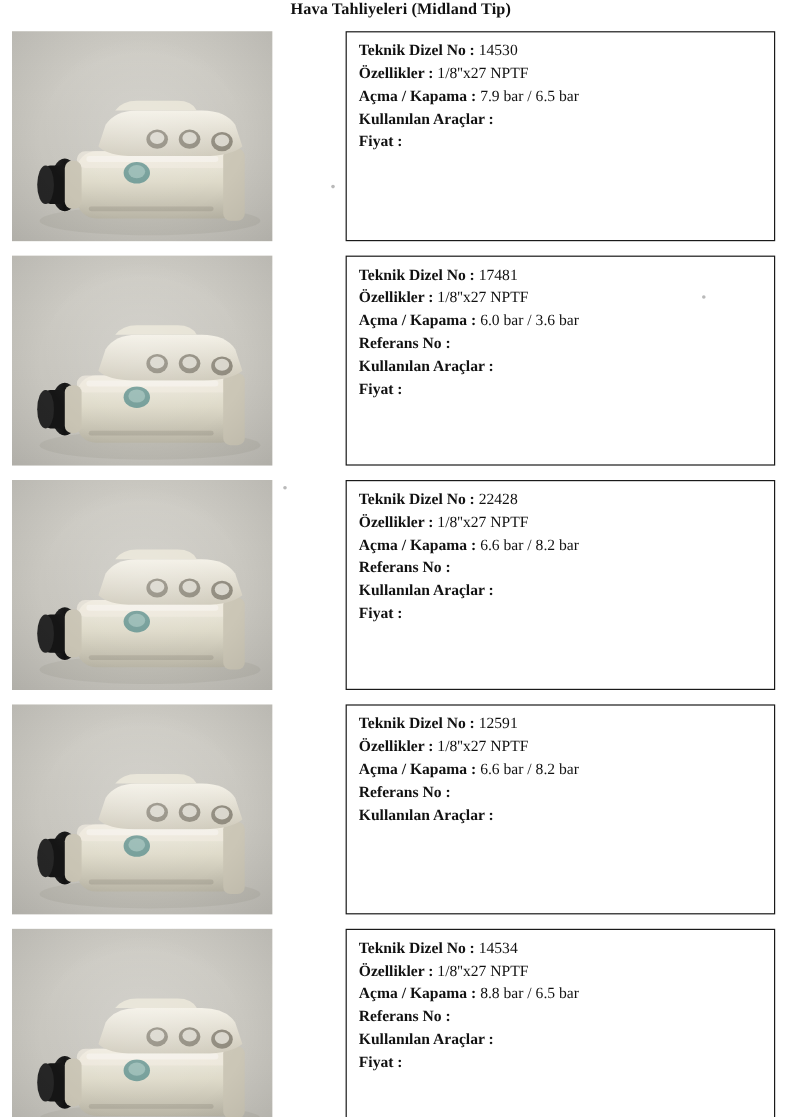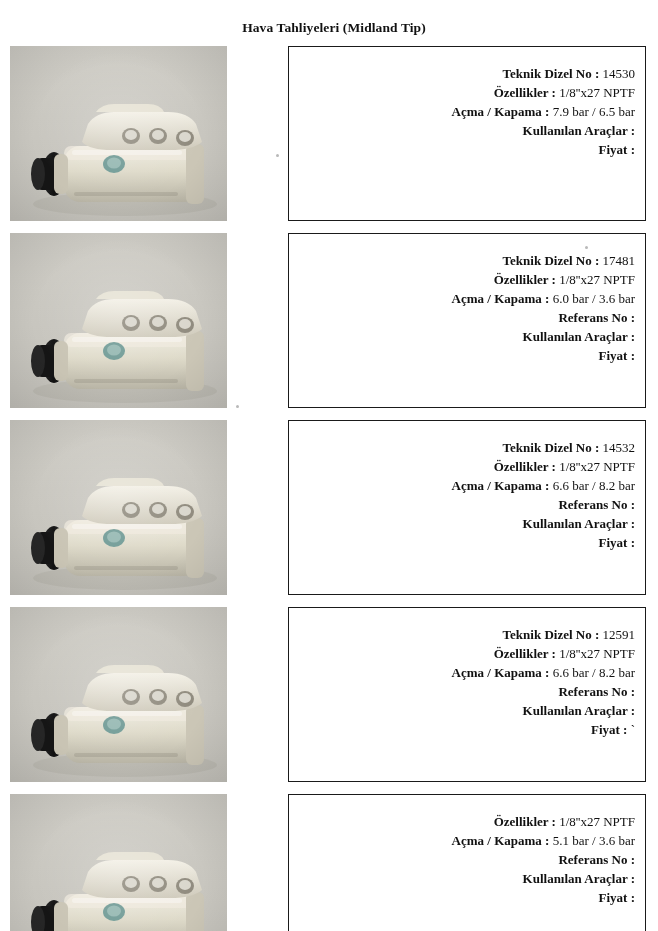--- a/index.html
+++ b/index.html
@@ -19,21 +19,21 @@
     width: 658px;
     height: 931px;
     position: relative;
   }
   .page-title {
     text-align: center;
     font-weight: bold;
     font-size: 13.5px;
     font-family: "Liberation Serif", serif;
     letter-spacing: 0.1px;
-    padding-top: 20px;
+    padding-top: 0;
     padding-left: 10px;
   }
   .rows {
     margin-top: 10px;
     padding-left: 10px;
     padding-right: 12px;
   }
   .row {
     display: flex;
     align-items: flex-start;
@@ -67,23 +67,22 @@
     height: 175px;
   }
   .spacer {
     flex: 0 0 61px;
     width: 61px;
   }
   .card {
     flex: 1 1 auto;
     border: 1.3px solid #1a1a1a;
     box-sizing: border-box;
-    padding: 20px 10px 6px 10px;
+    padding: 8px 10px 6px 10px;
     height: 175px;
-    text-align: right;
   }
   .line {
     font-size: 13px;
     line-height: 1.0;
     margin: 0 0 6px 0;
     white-space: nowrap;
   }
   .line .lbl {
     font-weight: bold;
     font-family: "Liberation Serif", serif;
@@ -291,21 +290,21 @@
           <ellipse cx="28" cy="128" rx="7" ry="16" fill="#262626"></ellipse>
           <rect x="44" y="108" width="14" height="40" rx="6" fill="#c9c4b4"></rect>
           <rect x="62" y="104" width="110" height="5" rx="2.5" fill="#ffffff" opacity="0.35"></rect>
           <rect x="64" y="146" width="104" height="4" rx="2" fill="#7e7a6e" opacity="0.25"></rect>
         </svg>
       </div>
       <div class="spacer"></div>
       <div class="card">
         <div class="line">
           <span class="lbl">Teknik Dizel No :</span>
-          <span class="val">14532</span>
+          <span class="val">22428</span>
         </div>
         <div class="line">
           <span class="lbl">Özellikler :</span>
           <span class="val">1/8''x27 NPTF</span>
         </div>
         <div class="line">
           <span class="lbl">Açma / Kapama :</span>
           <span class="val">6.6 bar / 8.2 bar</span>
         </div>
         <div class="line">
@@ -379,24 +378,20 @@
           <span class="val">6.6 bar / 8.2 bar</span>
         </div>
         <div class="line">
           <span class="lbl">Referans No :</span>
           <span class="val"></span>
         </div>
         <div class="line">
           <span class="lbl">Kullanılan Araçlar :</span>
           <span class="val"></span>
         </div>
-        <div class="line">
-          <span class="lbl">Fiyat :</span>
-          <span class="val">`</span>
-        </div>
       </div>
     </div>
 
     <div class="row">
       <div class="photo">
         <svg class="valve" viewBox="0 0 217 175" xmlns="http://www.w3.org/2000/svg">
           <defs>
             <linearGradient id="bodyG5" x1="0" y1="0" x2="0" y2="1">
               <stop offset="0%" stop-color="#efece0"></stop>
               <stop offset="45%" stop-color="#dedac9"></stop>
@@ -430,26 +425,30 @@
           <rect x="28" y="112" width="18" height="32" rx="4" fill="#151515"></rect>
           <ellipse cx="28" cy="128" rx="7" ry="16" fill="#262626"></ellipse>
           <rect x="44" y="108" width="14" height="40" rx="6" fill="#c9c4b4"></rect>
           <rect x="62" y="104" width="110" height="5" rx="2.5" fill="#ffffff" opacity="0.35"></rect>
           <rect x="64" y="146" width="104" height="4" rx="2" fill="#7e7a6e" opacity="0.25"></rect>
         </svg>
       </div>
       <div class="spacer"></div>
       <div class="card">
         <div class="line">
+          <span class="lbl">Teknik Dizel No :</span>
+          <span class="val">14534</span>
+        </div>
+        <div class="line">
           <span class="lbl">Özellikler :</span>
           <span class="val">1/8''x27 NPTF</span>
         </div>
         <div class="line">
           <span class="lbl">Açma / Kapama :</span>
-          <span class="val">5.1 bar / 3.6 bar</span>
+          <span class="val">8.8 bar / 6.5 bar</span>
         </div>
         <div class="line">
           <span class="lbl">Referans No :</span>
           <span class="val"></span>
         </div>
         <div class="line">
           <span class="lbl">Kullanılan Araçlar :</span>
           <span class="val"></span>
         </div>
         <div class="line">

